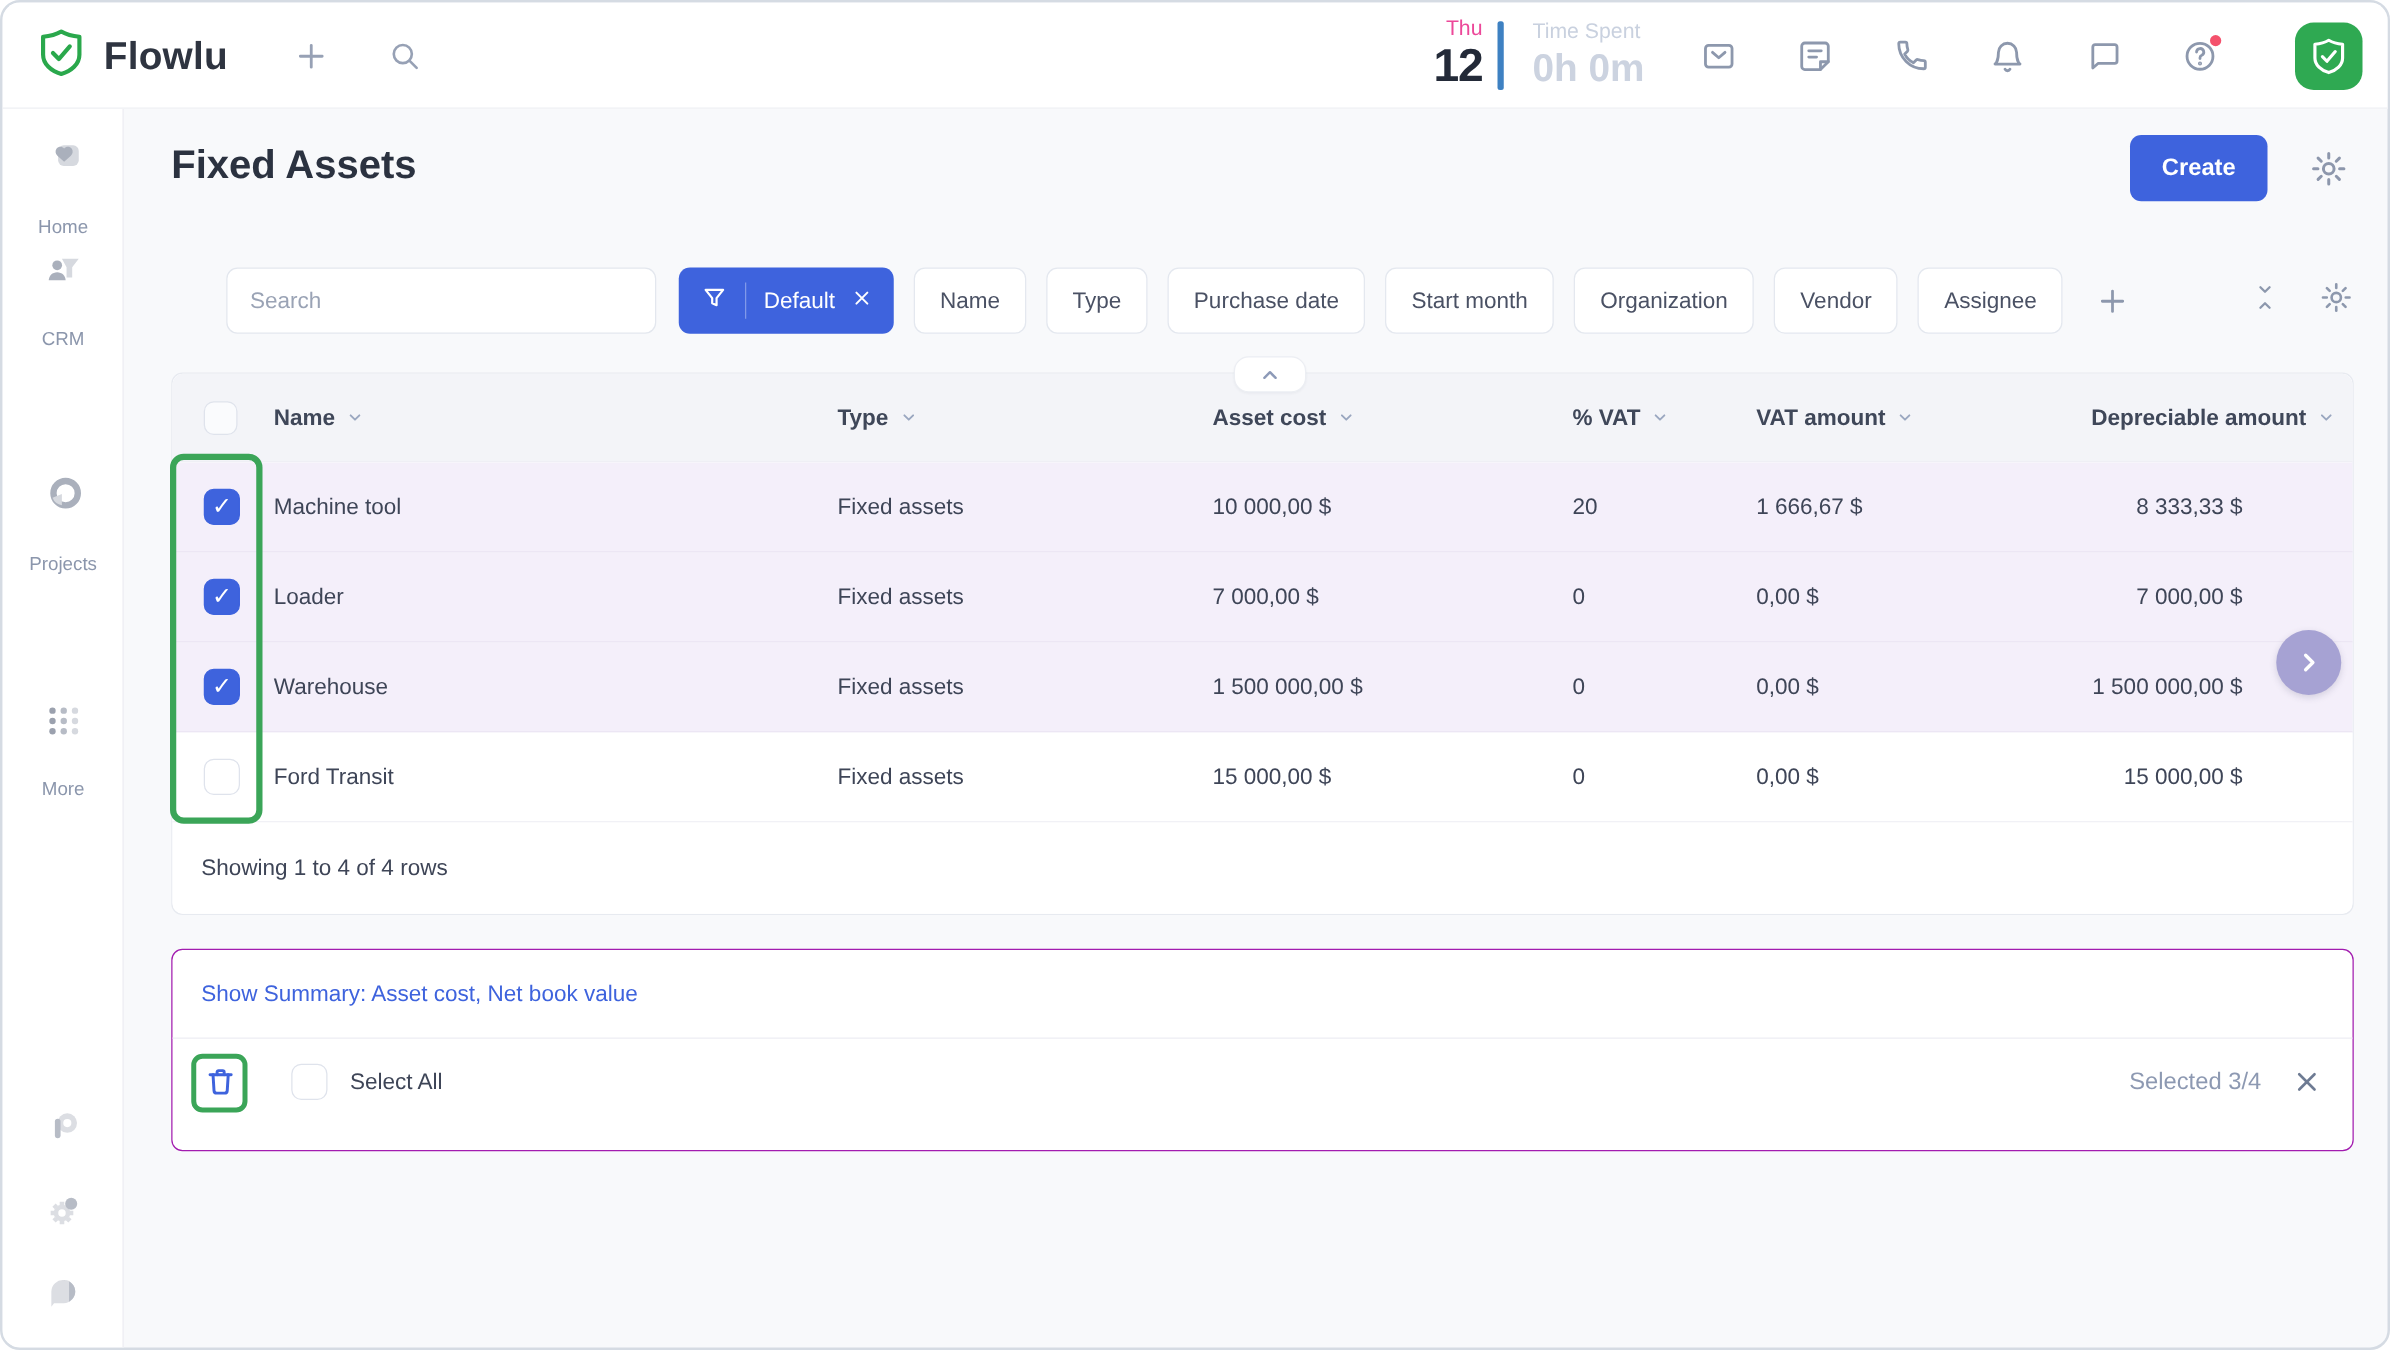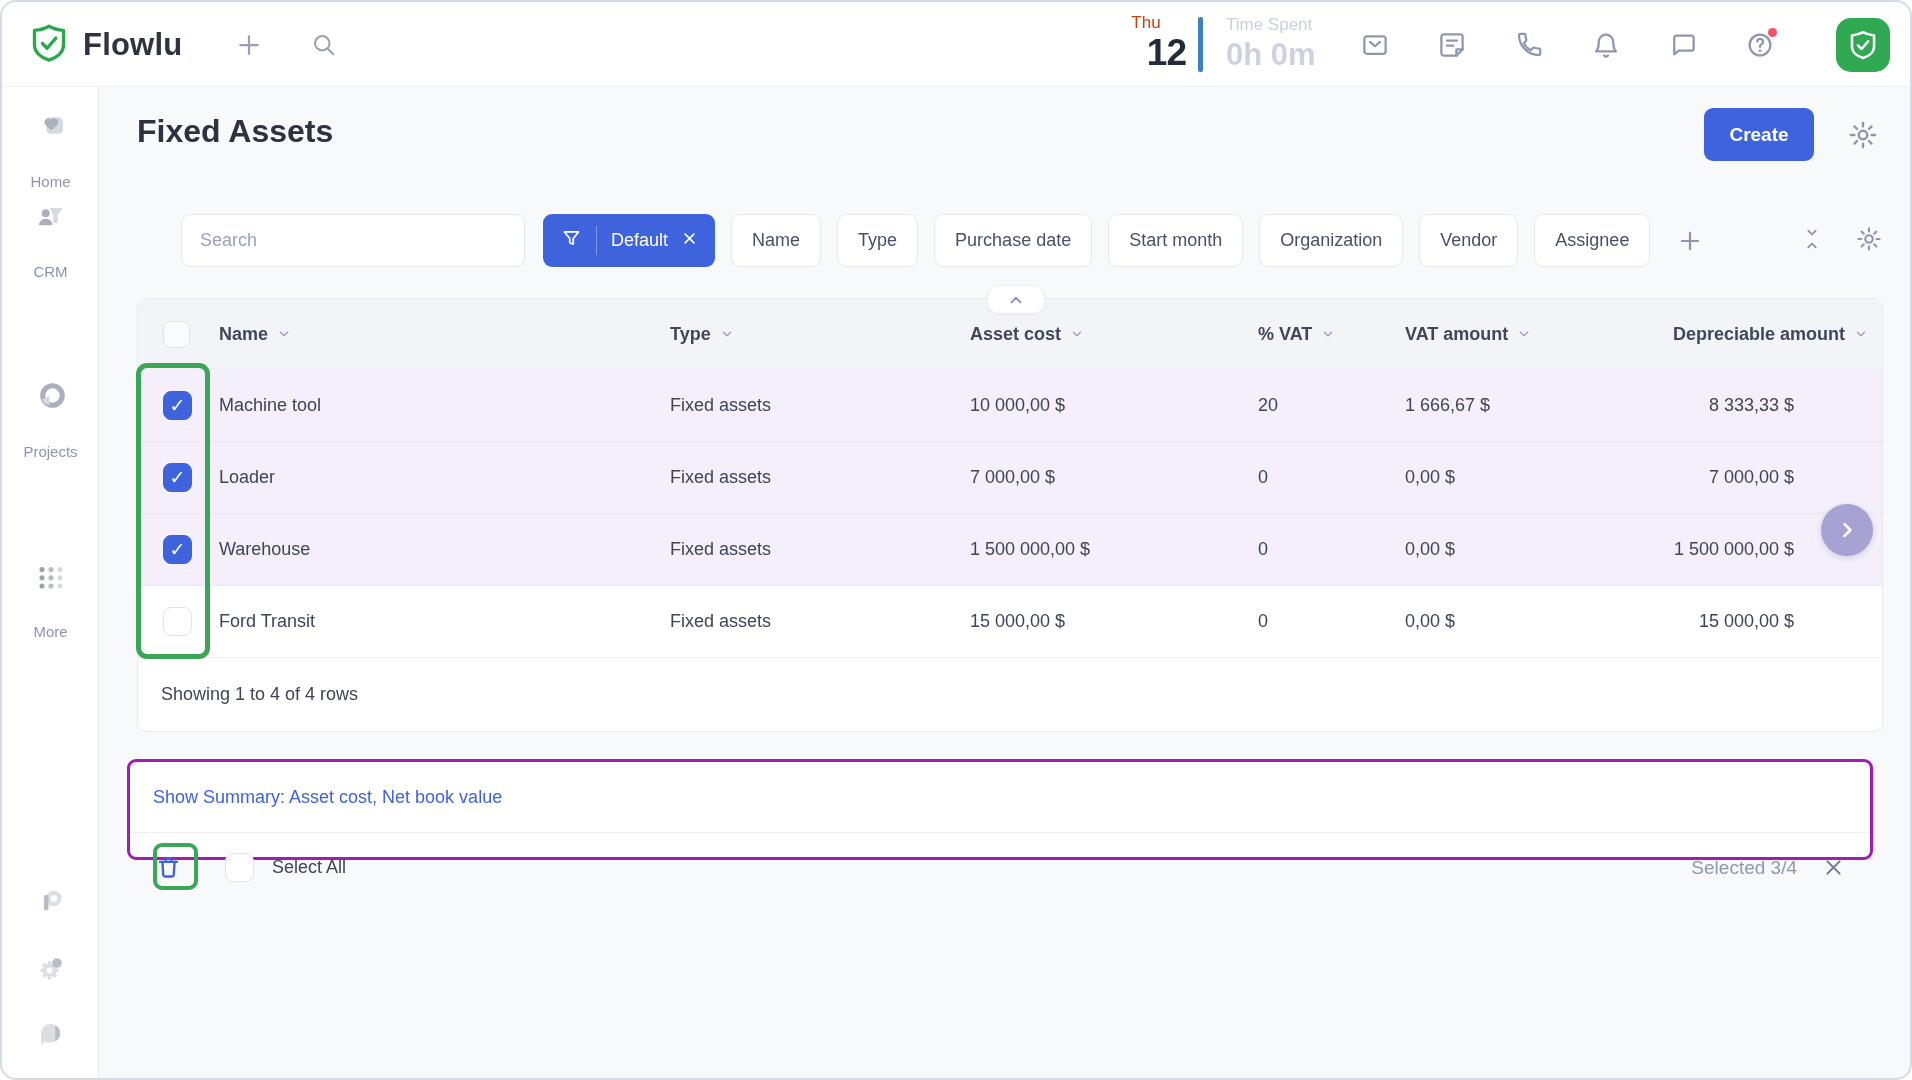--- a/index.html
+++ b/index.html
@@ -8,21 +8,21 @@
   .window { position:relative; width:1912px; height:1080px; background:#f8f9fb;
             border:2px solid #d5dbe3; border-radius:16px; overflow:hidden; }
 
   
   .topbar { position:absolute; left:0; top:0; width:1912px; height:85px; background:#fff;
             border-bottom:1px solid #eef0f4; z-index:5; }
   .brand { position:absolute; left:26px; top:0; height:85px; display:flex; align-items:center; gap:13px; }
   .brand-name { font-size:31px; font-weight:600; color:#2e3440; letter-spacing:.2px; }
   .tb-icon { position:absolute; top:0; height:85px; display:flex; align-items:center; color:#97a1b5; }
   .cal { position:absolute; left:1104px; top:12px; width:80px; text-align:right; line-height:1; }
-  .cal-day { font-size:17px; color:#c2410c; margin-bottom:3px;text-align:center; }
+  .cal-day { font-size:17px; color:#ec4899; margin-bottom:3px; }
   .cal-num { font-size:37px; font-weight:700; color:#232a38; letter-spacing:-1px; }
   .cal-bar { position:absolute; left:1196px; top:15px; width:5px; height:55px; background:#3e81c2; border-radius:2px; }
   .tspent { position:absolute; left:1224px; top:14px; line-height:1; }
   .tspent-label { font-size:17px; color:#c9d1df; margin-bottom:6px; }
   .tspent-value { font-size:31px; font-weight:600; color:#ccd3e0; }
   .tb-actions { position:absolute; left:1358px; top:0; height:85px; display:flex; align-items:center; gap:47px; }
   .tb-actions .ic { width:30px; height:30px; position:relative; display:flex; align-items:center; justify-content:center; }
   .red-dot { position:absolute; right:-2px; top:-2px; width:9px; height:9px; border-radius:50%; background:#f4516c; }
   .avatar { width:54px; height:54px; border-radius:15px; background:#2fa952; display:flex; align-items:center; justify-content:center; margin-left:14px; }
 
@@ -81,22 +81,22 @@
   
   .annot-rows { position:absolute; left:37px; top:276px; width:74px; height:296px; border:5px solid #3ba558;
                 border-radius:11px; pointer-events:none; z-index:6; }
   .annot-trash { position:absolute; left:54px; top:756px; width:45px; height:47px; border:4px solid #3ba558;
                  border-radius:9px; pointer-events:none; z-index:6; }
   .scroll-btn { position:absolute; left:1722px; top:417px; width:52px; height:52px; border-radius:50%;
                 background:#a6a2d3; display:flex; align-items:center; justify-content:center; cursor:pointer;
                 box-shadow:0 2px 6px rgba(60,60,100,.18); z-index:7; border:none; }
 
   
-  .summary-card { position:absolute; left:28px; top:672px; width:1746px; height:101px; background:#fff;
-                  border:3px solid #a21caf; border-radius:9px; }
+  .summary-card { position:absolute; left:38px; top:672px; width:1746px; height:162px; background:#fff;
+                  border:1px solid #a21caf; border-radius:9px; }
   .summary-link-row { height:70px; display:flex; align-items:center; padding-left:23px; }
   .summary-link { font-size:18px; color:#3e63dd; cursor:pointer; text-decoration:none; }
   .summary-div { height:1px; background:#ededf3; }
   .action-bar { height:69px; display:flex; align-items:center; padding:0 26px 0 25px; }
   .trash-btn { width:27px; height:27px; display:flex; align-items:center; justify-content:center; cursor:pointer; }
   .select-all-cb { margin-left:43px; }
   .select-all-label { margin-left:18px; font-size:18px; color:#3e4557; }
   .selected-count { margin-left:auto; font-size:19px; color:#8d99b2; }
   .close-x { margin-left:26px; cursor:pointer; display:flex; align-items:center; }
 </style>

